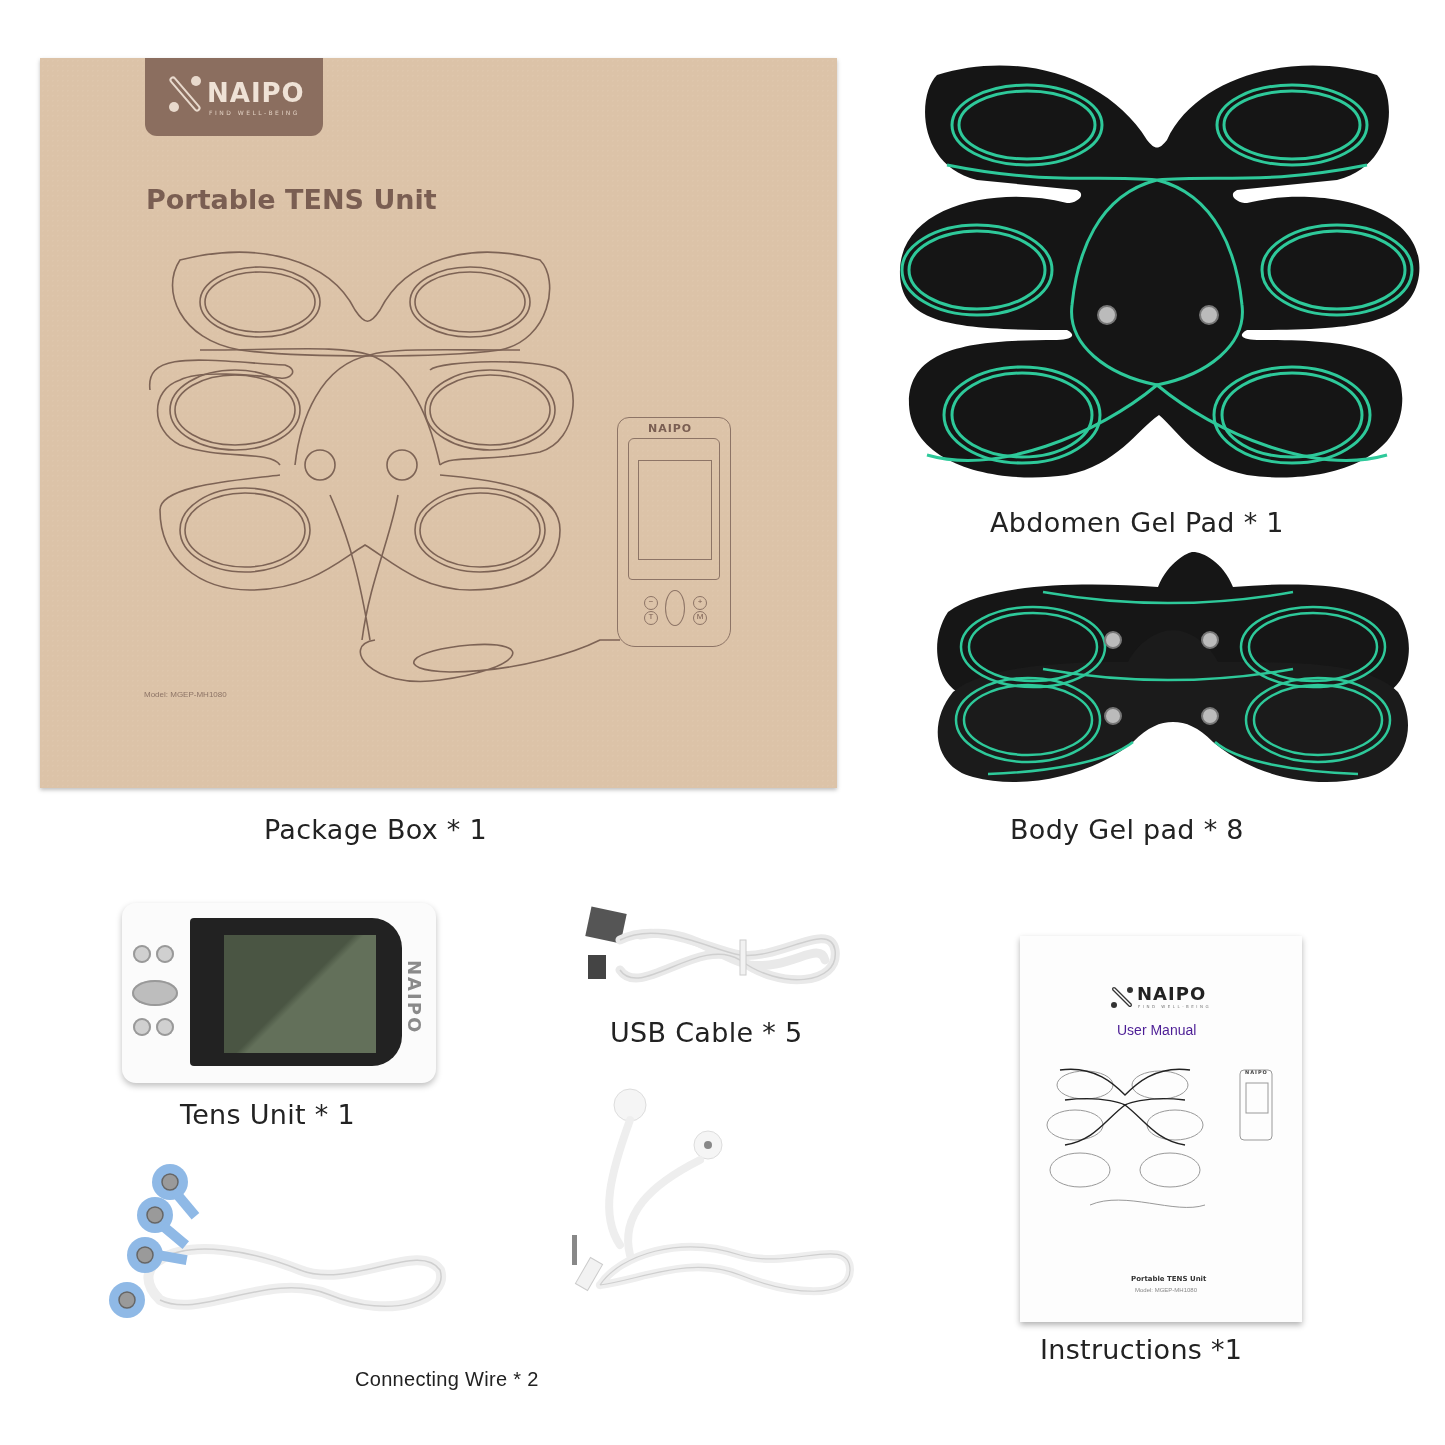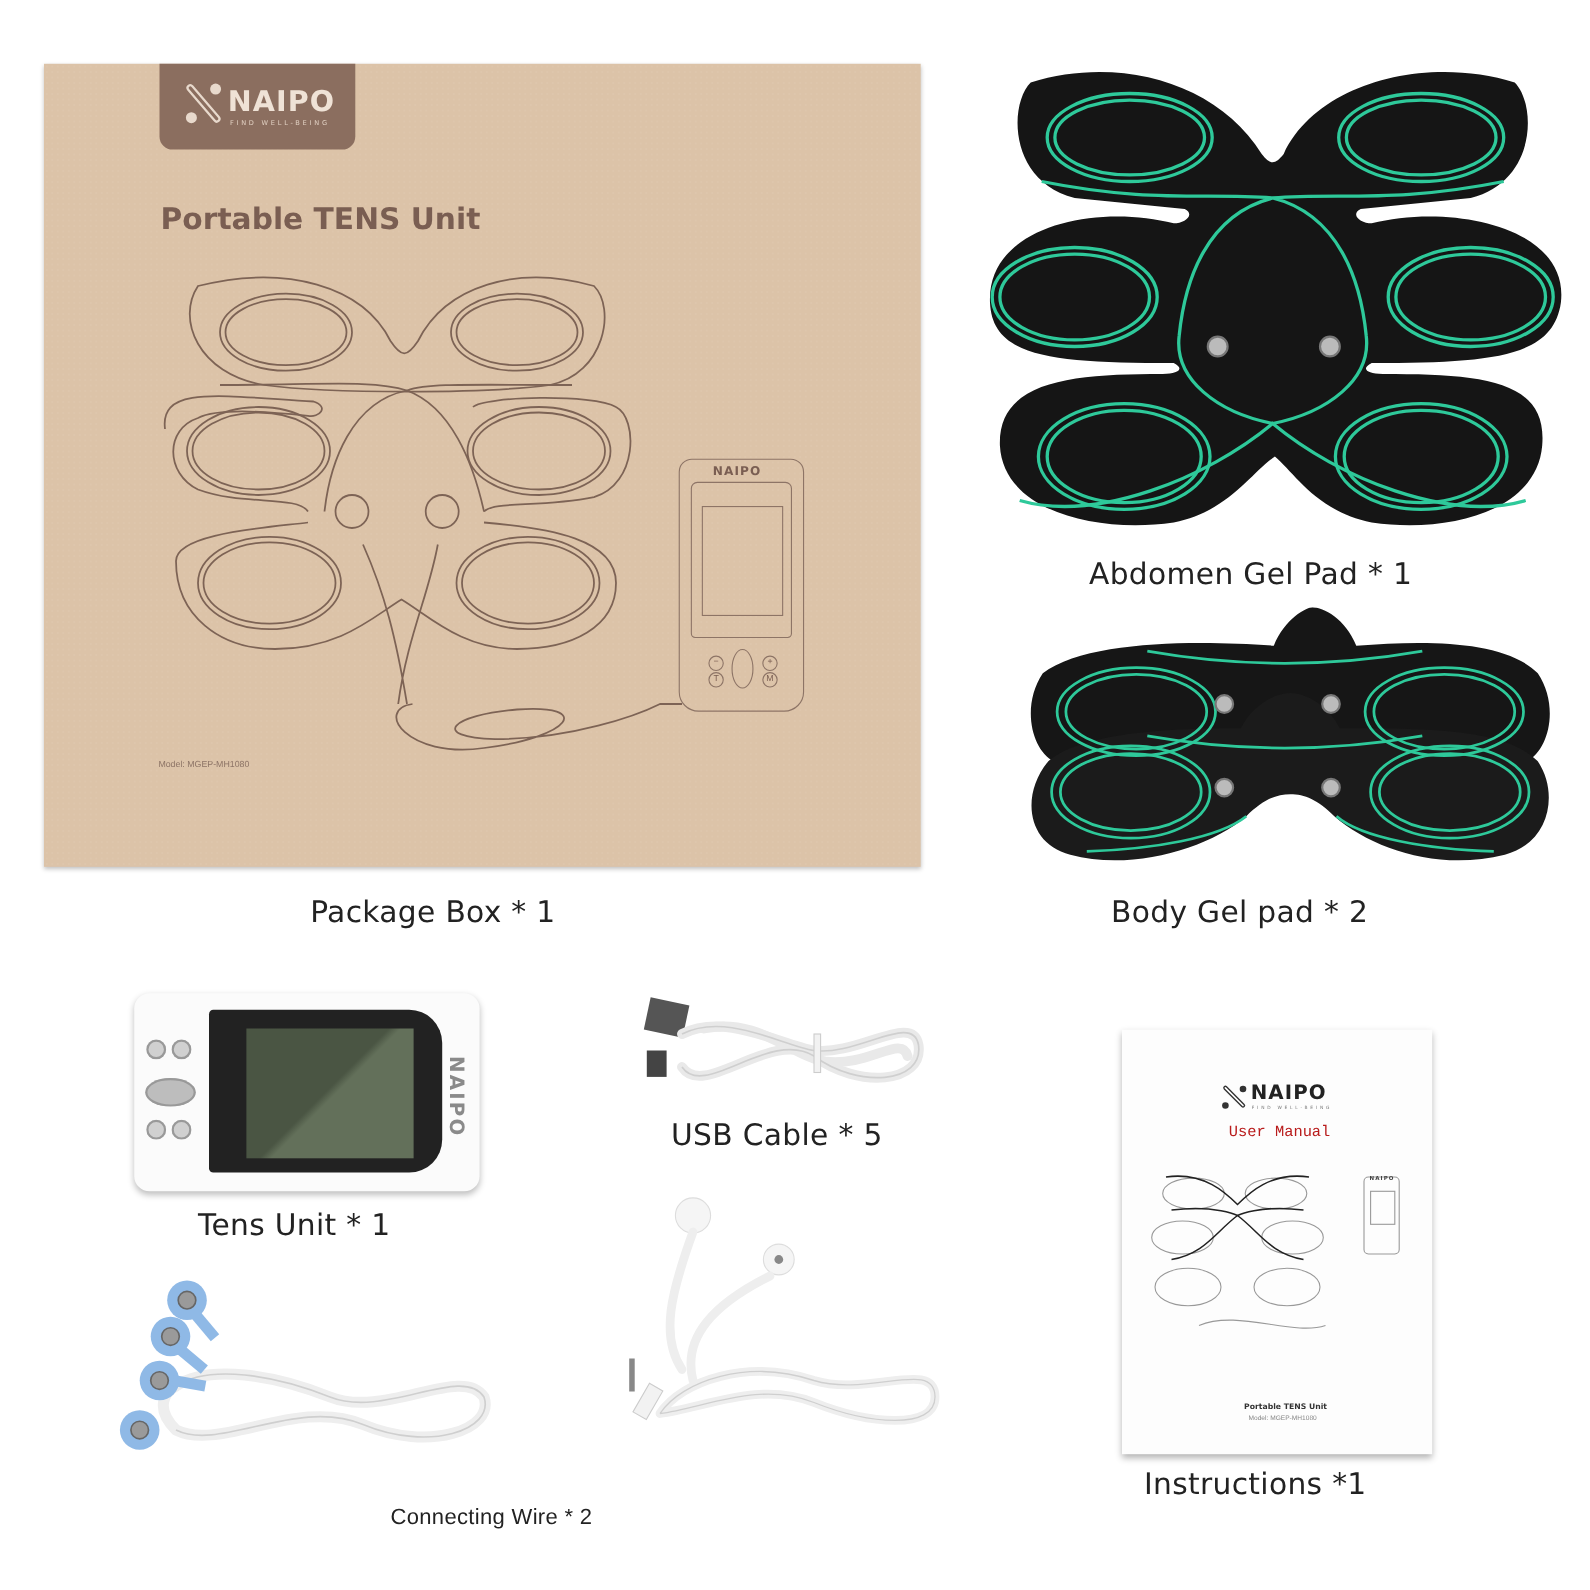--- a/index.html
+++ b/index.html
@@ -31,21 +31,21 @@
                  background:linear-gradient(135deg,#4a5543 0%,#4a5543 48%,#63705a 52%,#63705a 100%); }
   .tens-btn { position:absolute; width:18px; height:18px; border-radius:50%; background:#d0d0d0;
               box-shadow: inset 0 0 0 2px #999; }
   .tens-oval { left:132px; top:980px; width:46px; height:26px; border-radius:50%; background:#bdbdbd; box-shadow: inset 0 0 0 2px #999; }
   .tens-brand { left:404px; top:960px; writing-mode:vertical-rl; font-family:"DejaVu Sans", sans-serif;
                 font-weight:bold; font-size:18px; color:#8a8a8a; letter-spacing:2px; }
 
   
   .manual { left:1020px; top:936px; width:282px; height:386px; background:#fdfdfd;
             box-shadow: 0 3px 6px rgba(0,0,0,0.3); }
-  .manual-title { left:1117px; top:1022px; font-family:Liberation Mono, monospace; font-size:14px; color:#b91c1c; white-space:nowrap; }
+  .manual-title { left:1117px; top:1022px; font-family:Liberation Sans, sans-serif; font-size:14px; color:#4c1d95; white-space:nowrap; }
   .manual-sub { left:1131px; top:1275px; font-family:"DejaVu Sans", sans-serif; font-weight:bold; font-size:7px; color:#333; white-space:nowrap; }
   .manual-model { left:1135px; top:1287px; font-size:6px; color:#888; white-space:nowrap; }
 </style>
 </head>
 <body>
 
 <div class="abs box"></div>
 <div class="abs box-logo">
   <svg class="abs" style="left:22px;top:14px" width="38" height="44" viewBox="0 0 38 44">
     <line x1="6" y1="8" x2="30" y2="36" stroke="#e8d9cc" stroke-width="7" stroke-linecap="round"></line>
@@ -94,21 +94,21 @@
   <div class="abs" style="left:10px;top:20px;width:90px;height:140px;border:1.5px solid #8d7466;border-radius:6px 6px 4px 4px"></div>
   <div class="abs" style="left:20px;top:42px;width:72px;height:98px;border:1.5px solid #8d7466"></div>
   <div class="abs" style="left:26px;top:178px;width:12px;height:12px;border:1px solid #8d7466;border-radius:50%;font-size:8px;text-align:center;color:#7a5e52">−</div>
   <div class="abs" style="left:75px;top:178px;width:12px;height:12px;border:1px solid #8d7466;border-radius:50%;font-size:8px;text-align:center;color:#7a5e52">+</div>
   <div class="abs" style="left:26px;top:193px;width:12px;height:12px;border:1px solid #8d7466;border-radius:50%;font-size:8px;text-align:center;color:#7a5e52">T</div>
   <div class="abs" style="left:75px;top:193px;width:12px;height:12px;border:1px solid #8d7466;border-radius:50%;font-size:8px;text-align:center;color:#7a5e52">M</div>
   <div class="abs" style="left:47px;top:172px;width:18px;height:34px;border:1px solid #8d7466;border-radius:50%"></div>
 </div>
 <div class="abs box-model">Model: MGEP-MH1080</div>
 
-<div class="caption" style="left:282px;top:814px;width:290px">Package Box * 1</div>
+<div class="caption" style="left:264px;top:814px;width:290px">Package Box * 1</div>
 
 <svg class="abs" style="left:897px;top:55px" width="530" height="440" viewBox="0 0 530 440">
   <path fill="#151515" d="M40 20 C120 -5 210 20 250 85 C258 95 262 95 270 85 C300 20 400 -5 480 20 C500 40 500 110 440 125 L340 135 C330 140 340 148 350 148 C420 130 530 150 522 220 C515 270 460 275 350 275 C340 280 345 285 360 285 C450 285 510 290 505 350 C500 410 420 430 350 420 C300 410 280 375 262 360 C240 375 220 410 170 420 C100 430 15 410 12 350 C10 290 80 285 160 285 C175 285 180 280 170 275 C60 275 5 270 3 220 C0 150 100 130 170 148 C180 148 190 140 180 135 L80 125 C20 110 20 40 40 20 Z"></path>
   <g fill="none" stroke="#2ec99a" stroke-width="3">
     <ellipse cx="130" cy="70" rx="75" ry="40"></ellipse>
     <ellipse cx="130" cy="70" rx="68" ry="34"></ellipse>
     <ellipse cx="395" cy="70" rx="75" ry="40"></ellipse>
     <ellipse cx="395" cy="70" rx="68" ry="34"></ellipse>
     <ellipse cx="80" cy="215" rx="75" ry="45"></ellipse>
     <ellipse cx="80" cy="215" rx="68" ry="39"></ellipse>
@@ -143,21 +143,21 @@
     <ellipse cx="390" cy="168" rx="72" ry="42"></ellipse>
     <ellipse cx="390" cy="168" rx="64" ry="35"></ellipse>
     <path d="M60 222 C120 220 180 210 205 190"></path>
     <path d="M430 222 C370 220 310 210 287 190"></path>
   </g>
   <circle cx="185" cy="88" r="8" fill="#bbb" stroke="#777" stroke-width="2"></circle>
   <circle cx="282" cy="88" r="8" fill="#bbb" stroke="#777" stroke-width="2"></circle>
   <circle cx="185" cy="164" r="8" fill="#bbb" stroke="#777" stroke-width="2"></circle>
   <circle cx="282" cy="164" r="8" fill="#bbb" stroke="#777" stroke-width="2"></circle>
 </svg>
-<div class="caption" style="left:1010px;top:814px;width:300px">Body Gel pad * 2</div>
+<div class="caption" style="left:1010px;top:814px;width:300px">Body Gel pad * 8</div>
 
 <div class="abs tens"></div>
 <div class="tens-btn" style="left:133px;top:945px"></div>
 <div class="tens-btn" style="left:156px;top:945px"></div>
 <div class="abs tens-oval"></div>
 <div class="tens-btn" style="left:133px;top:1018px"></div>
 <div class="tens-btn" style="left:156px;top:1018px"></div>
 <div class="abs tens-screen-frame"></div>
 <div class="abs tens-screen"></div>
 <div class="abs tens-brand">NAIPO</div>

